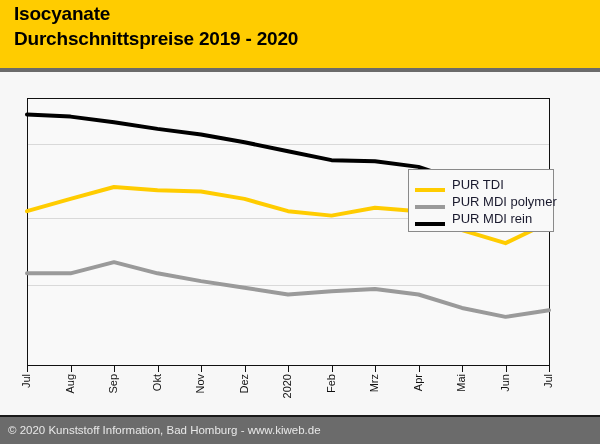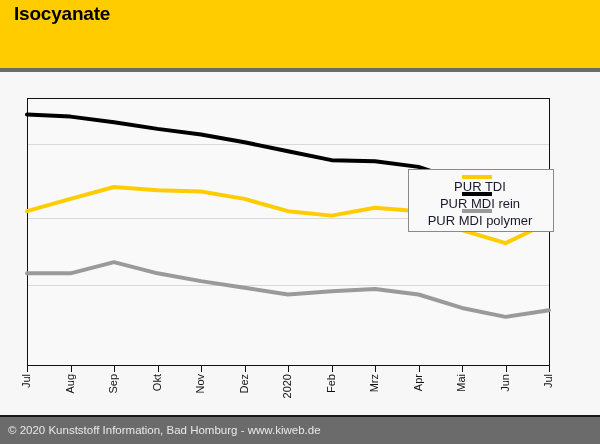--- a/index.html
+++ b/index.html
@@ -57,21 +57,21 @@
   }
 
   
   .legend{
     position:absolute;left:408px;top:97px;
     background:#f9f9f9;border:1px solid #8a8a8a;
     padding:5px 8px 5px 6px;
     box-sizing:border-box;
     width:146px;
   }
-  .legend-row{display:flex;align-items:center;height:17px;flex-direction:column;}
+  .legend-row{display:flex;align-items:flex-end;height:17px;}
   .legend-swatch{width:30px;height:4px;margin-right:7px;flex:0 0 auto;}
   .legend-label{font-size:13px;color:#1a1a2e;white-space:nowrap;}
 
   
   .footer{
     position:absolute;left:0;top:415px;width:600px;height:29px;
     background:#6b6b6b;
     border-top:2px solid #1a1a1a;
     box-sizing:border-box;
   }
@@ -80,20 +80,21 @@
     font-size:11.5px;color:#e8e8e8;white-space:nowrap;
   }
 </style>
 </head>
 <body>
 
 <div id="page">
 
   <div class="banner">
     <div class="line">Isocyanate</div>
+    <div class="line">Durchschnittspreise 2019 - 2020</div>
   </div>
   <div class="banner-rule"></div>
 
   <div class="chart-area">
 
     <div class="plot-frame">
       <div id="gridlines">
           <div class="gridline" style="top: 44.6667px;"></div>
           <div class="gridline" style="top: 119.111px;"></div>
           <div class="gridline" style="top: 186.111px;"></div>
@@ -136,26 +137,26 @@
         <div class="xlabel" style="left: 500px;">Jun</div>
         <div class="xlabel" style="left: 543px;">Jul</div>
       </div>
 
     <div class="legend">
       <div class="legend-row">
         <span class="legend-swatch" style="background: rgb(255, 204, 0);"></span>
         <span class="legend-label">PUR TDI</span>
       </div>
       <div class="legend-row">
+        <span class="legend-swatch" style="background: rgb(154, 154, 154);"></span>
+        <span class="legend-label">PUR MDI polymer</span>
+      </div>
+      <div class="legend-row">
         <span class="legend-swatch" style="background: rgb(0, 0, 0);"></span>
         <span class="legend-label">PUR MDI rein</span>
-      </div>
-      <div class="legend-row">
-        <span class="legend-swatch" style="background: rgb(154, 154, 154);"></span>
-        <span class="legend-label">PUR MDI polymer</span>
       </div>
     </div>
 
   </div>
 
   <div class="footer">
     <div class="footer-text">© 2020 Kunststoff Information, Bad Homburg - www.kiweb.de</div>
   </div>
 
 </div>

